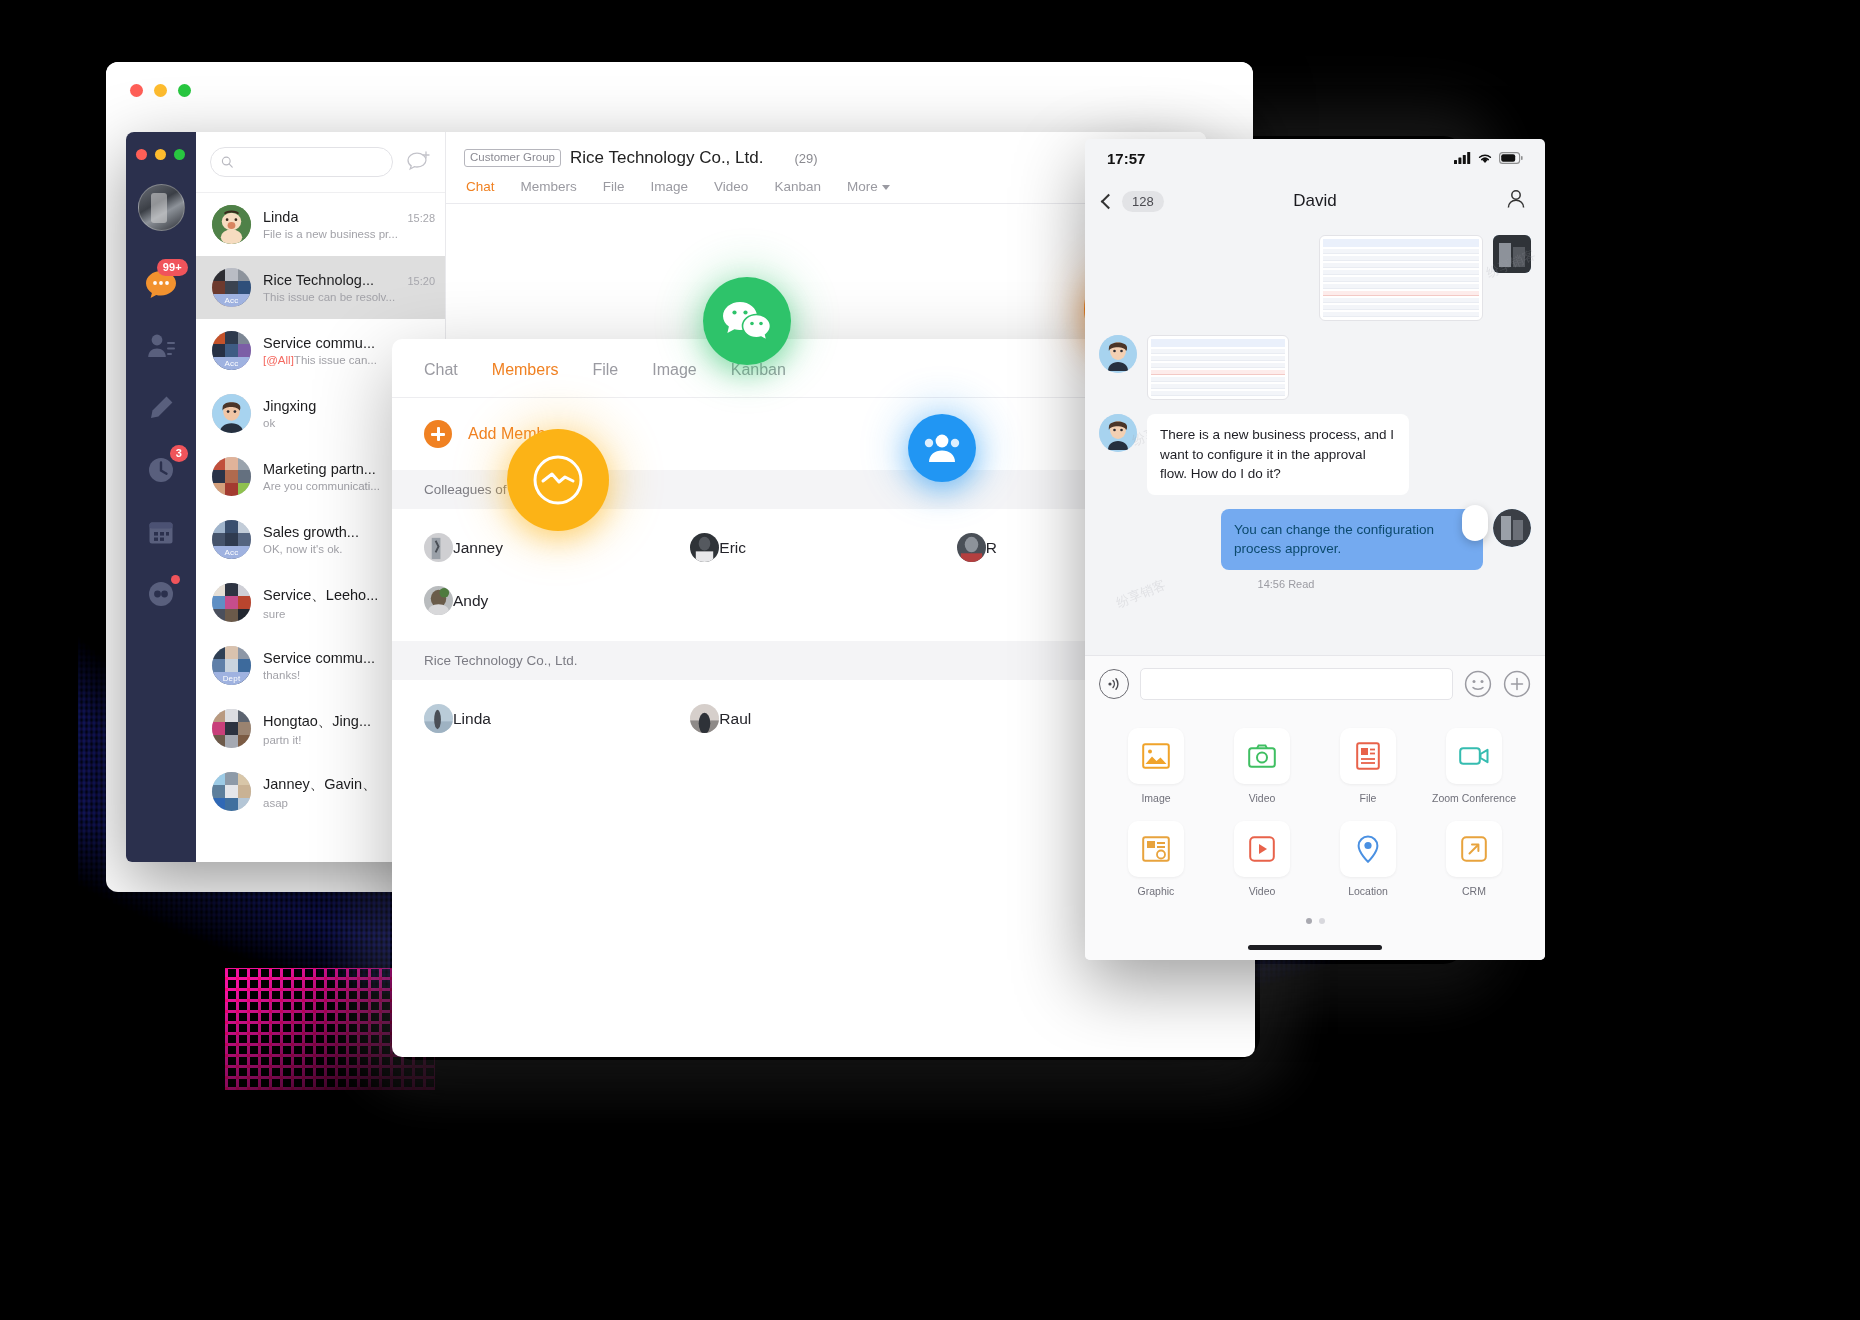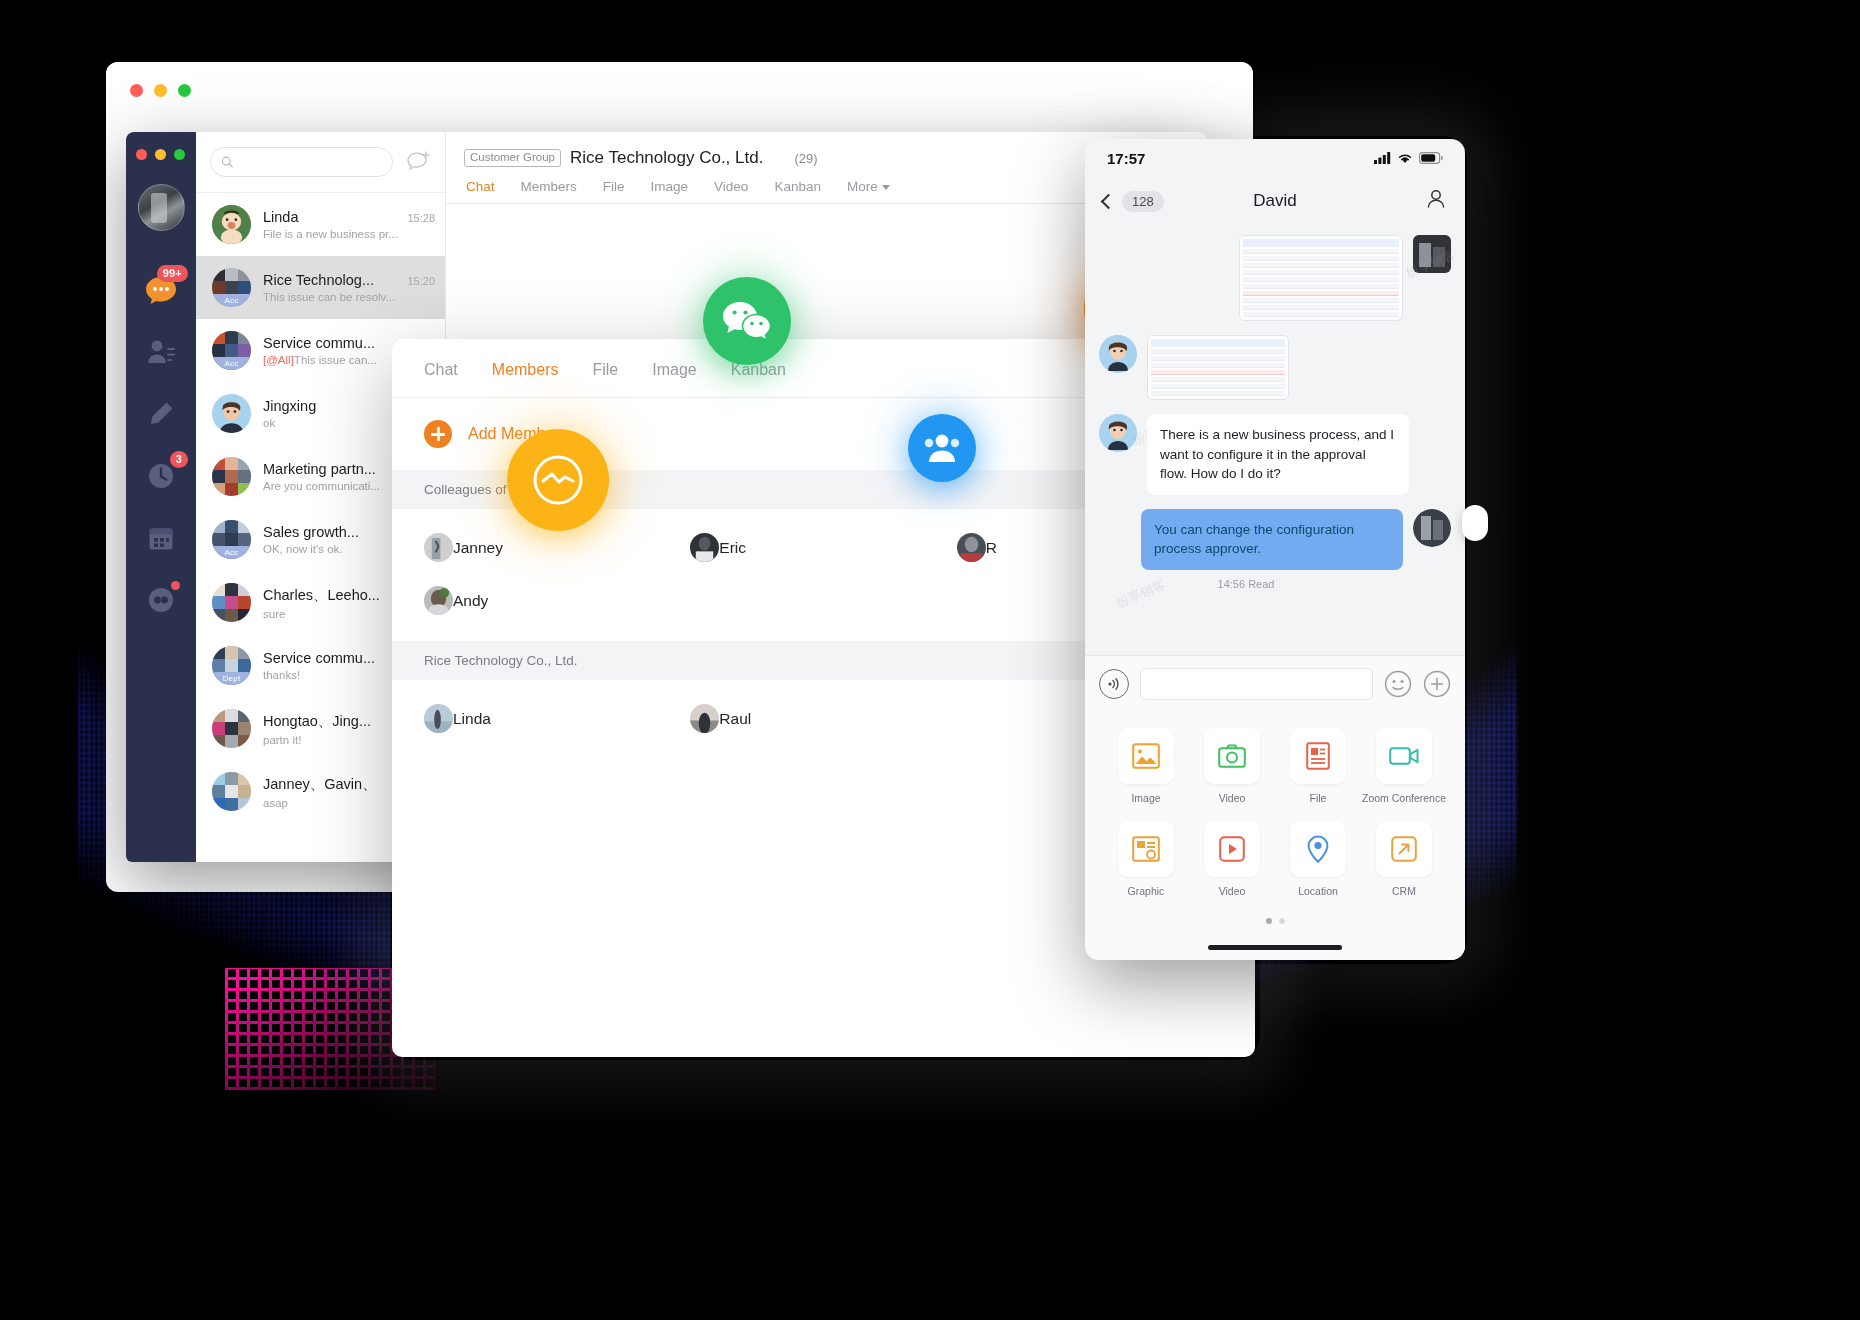--- a/index.html
+++ b/index.html
@@ -167,22 +167,22 @@
   
   .bubble { position: absolute; border-radius: 50%; display: flex; align-items: center; justify-content: center; }
   .bubble.green { left: 703px; top: 277px; width: 88px; height: 88px; background: #2ec36a; box-shadow: 0 8px 26px rgba(46,195,106,.45), 0 0 40px 12px rgba(46,195,106,.20); }
   .bubble.yellow { left: 507px; top: 429px; width: 102px; height: 102px; background: #fcb316; box-shadow: 0 8px 26px rgba(252,179,22,.45), 0 0 44px 14px rgba(252,179,22,.22); }
   .bubble.blue { left: 908px; top: 414px; width: 68px; height: 68px; background: #2196f3; box-shadow: 0 8px 24px rgba(33,150,243,.45), 0 0 38px 12px rgba(33,150,243,.22); }
   .bubble.orange { left: 1084px; top: 262px; width: 94px; height: 94px; background: #f7841a; box-shadow: 0 8px 26px rgba(247,132,26,.45), 0 0 40px 12px rgba(247,132,26,.22); }
   .dash-svg { position: absolute; left: 0; top: 0; width: 1860px; height: 1320px; pointer-events: none; }
 
   
   .phone {
-    position: absolute; left: 1085px; top: 139px; width: 380px; height: 821px;
-    background: #f3f4f6; border-radius: 14px;
+    position: absolute; left: 1085px; top: 139px; width: 460px; height: 821px;
+    background: #f3f4f6; border-radius: 5px;
     box-shadow: 0 24px 70px rgba(0,0,0,.38);
     overflow: hidden; display: flex; flex-direction: column;
   }
   .status-bar { height: 38px; display: flex; align-items: center; justify-content: space-between; padding: 0 22px; }
   .status-time { font-size: 15px; font-weight: bold; color: #111; }
   .status-icons { display: flex; align-items: center; gap: 6px; }
   .nav-bar { height: 48px; display: flex; align-items: center; padding: 0 18px; position: relative; }
   .back-wrap { display: flex; align-items: center; gap: 8px; }
   .chev { width: 11px; height: 11px; border-left: 2px solid #333; border-bottom: 2px solid #333; transform: rotate(45deg); }
   .badge-count { background: #e2e3e6; color: #4a4a50; font-size: 13px; border-radius: 11px; padding: 3px 10px; }
@@ -241,21 +241,21 @@
   <div class="app-window">
 
     <div class="rail">
       <div class="traffic-rail">
         <span class="dot r"></span>
         <span class="dot y"></span>
         <span class="dot g"></span>
       </div>
       <div class="rail-avatar"></div>
 
-      <div class="rail-item" style="margin-top:28px;">
+      <div class="rail-item" style="margin-top:22px;">
         <svg width="34" height="30" viewBox="0 0 34 30">
           <path d="M17 2C8.7 2 2 7.6 2 14.3c0 3.9 2.3 7.4 5.9 9.6l-1.3 5 5.6-3a19 19 0 0 0 4.8.6c8.3 0 15-5.5 15-12.2C32 7.6 25.3 2 17 2z" fill="#f2922f"></path>
           <circle cx="11" cy="14" r="1.9" fill="#fff"></circle>
             <circle cx="17" cy="14" r="1.9" fill="#fff"></circle>
             <circle cx="23" cy="14" r="1.9" fill="#fff"></circle>
         </svg>
         <span class="badge">99+</span>
       </div>
 
       <div class="rail-item">
@@ -468,21 +468,21 @@
               <i style="background:#5f8fc4"></i>
                 <i style="background:#c64d8c"></i>
                 <i style="background:#b9452e"></i>
               <i style="background:#4a4f5c"></i>
                 <i style="background:#6b5a4a"></i>
                 <i style="background:#222730"></i>
             </span>
           </div>
           <div class="ci-main">
             <div class="ci-row1">
-              <span class="ci-name">Charles、Leeho...</span>
+              <span class="ci-name">Service、Leeho...</span>
               <span class="ci-time"></span>
             </div>
             <div class="ci-preview">sure</div>
           </div>
         </div>
 
         <div class="chat-item">
           <div class="ci-avatar">
             <span class="grid">
               <i style="background:#2f4055"></i>

